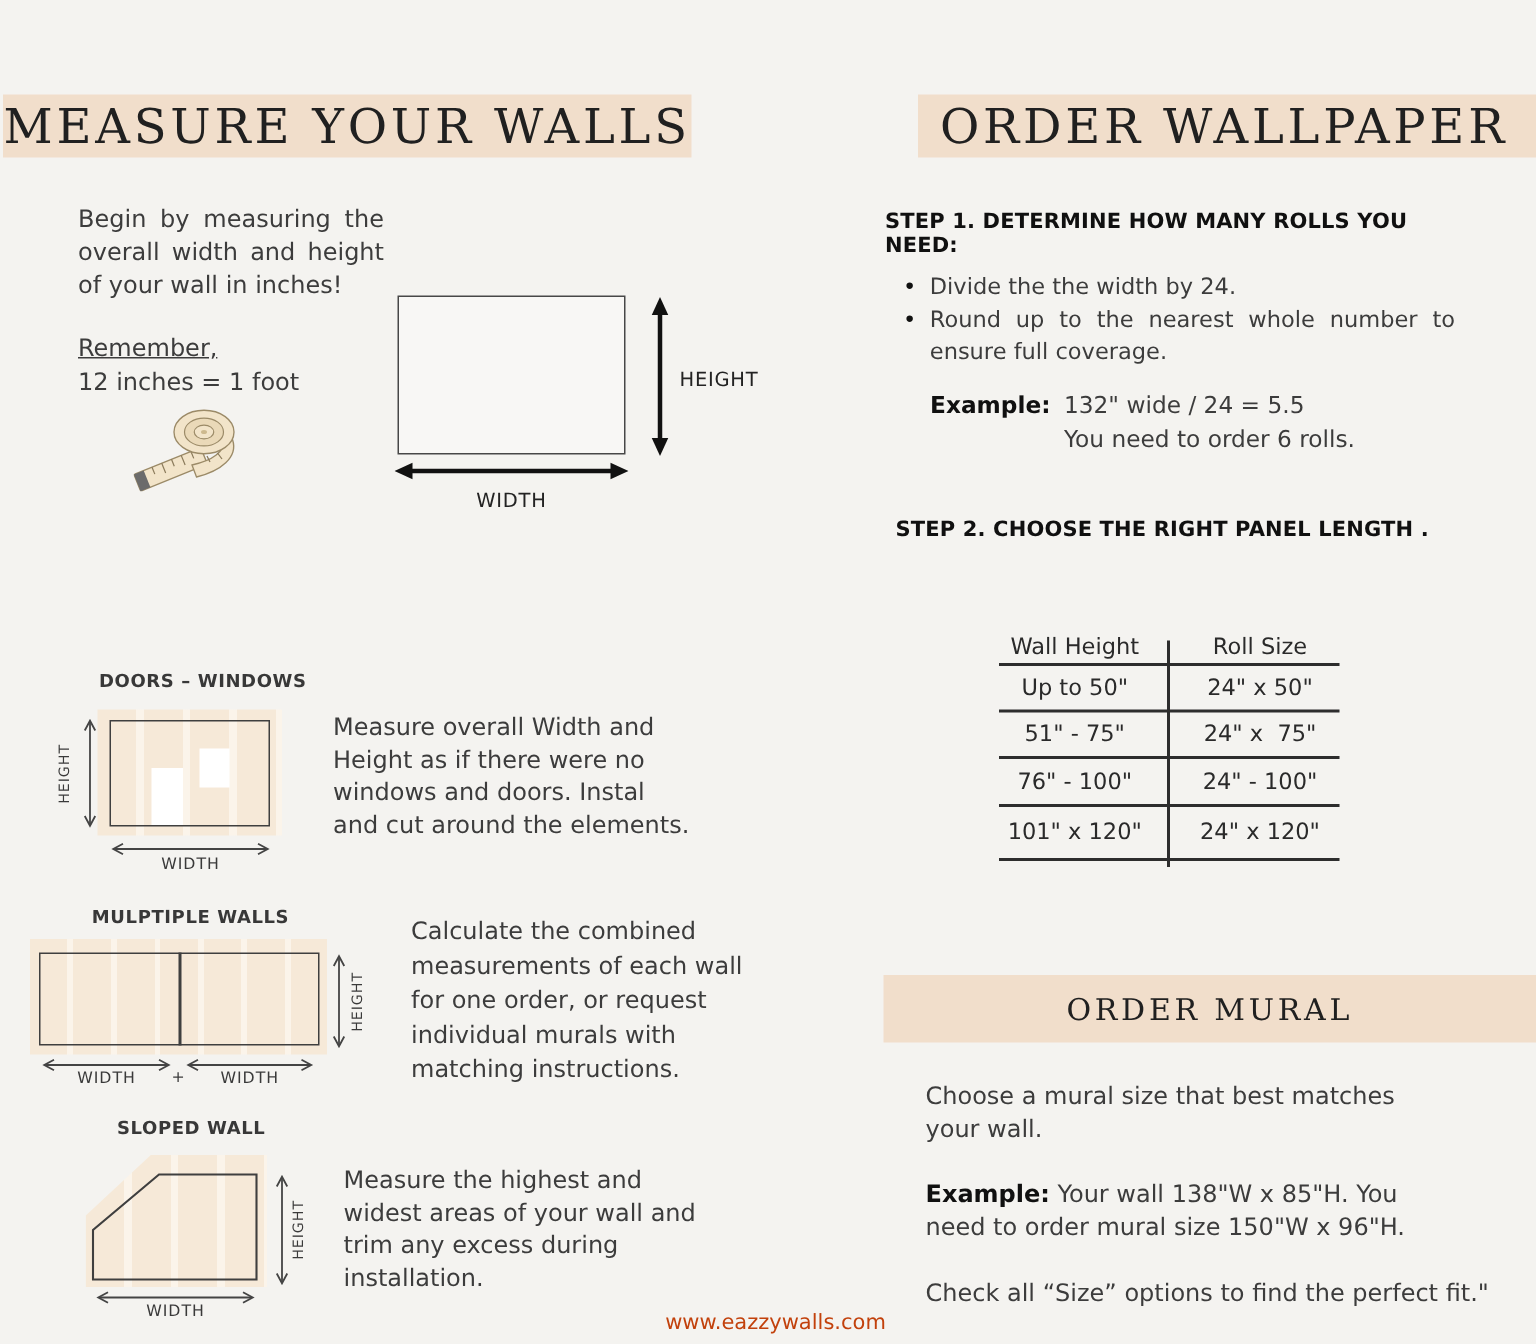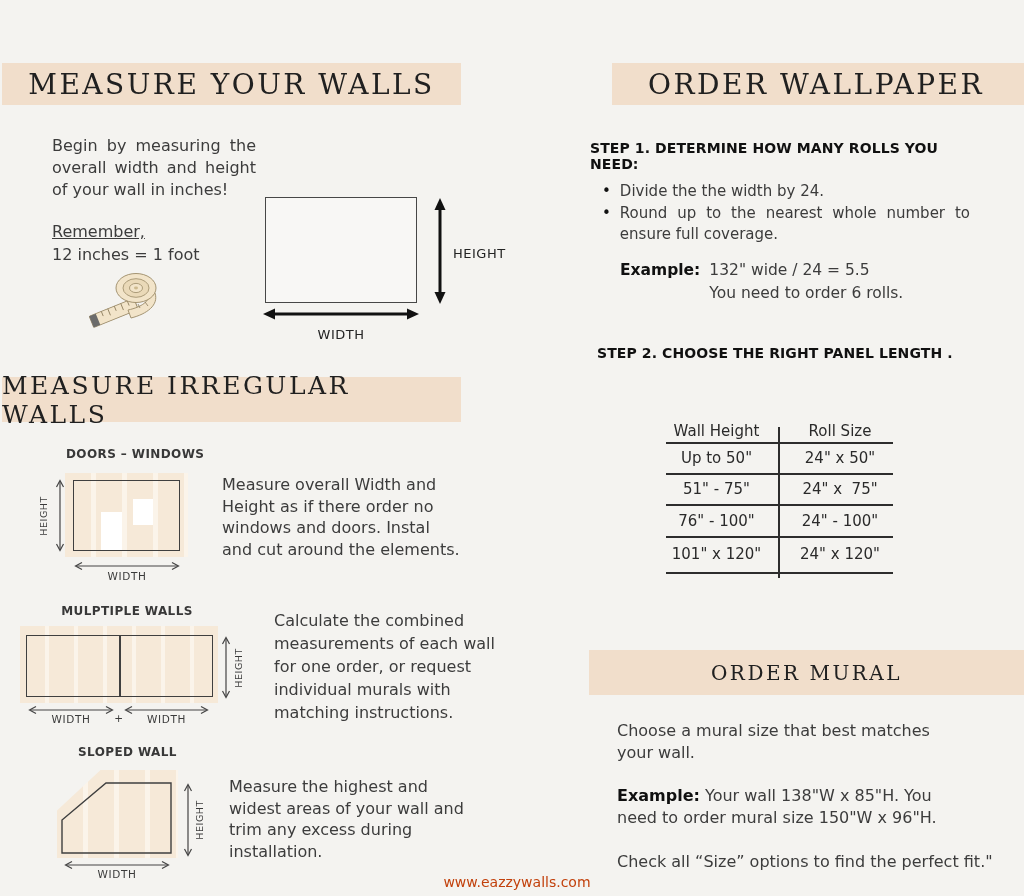--- a/index.html
+++ b/index.html
@@ -17,21 +17,21 @@
   #page{
     position:relative;width:1024px;height:896px;background:var(--bg);
     font-family:"DejaVu Sans","Liberation Sans",sans-serif;color:var(--body);
     overflow:hidden;margin:0 auto;
   }
   .abs{position:absolute;}
   .banner{
     position:absolute;background:var(--banner);
     display:flex;align-items:center;justify-content:center;
     font-family:"DejaVu Serif","Liberation Serif",serif;
-    font-size:28px;letter-spacing:2.5px;color:#202020;font-weight:500;
+    font-size:32px;letter-spacing:2.5px;color:#202020;font-weight:500;
   }
   .body-text{font-size:16px;line-height:22px;color:var(--body);}
   .just{text-align:justify;}
   .mini-label{font-size:12px;font-weight:bold;letter-spacing:0.4px;color:#383838;}
   .small-dim{font-size:10.5px;letter-spacing:0.6px;color:#3a3a3a;}
   .dim-label{font-size:13px;letter-spacing:0.5px;color:#232323;}
   .rot{
     writing-mode:vertical-rl;transform:rotate(180deg);
     font-size:9.5px;letter-spacing:0.6px;color:#3a3a3a;
   }
@@ -54,23 +54,20 @@
 </head>
 <body>
 
 <div id="page">
 
   <div class="banner" style="left:2px;top:63px;width:459px;height:42px;">
     <span>MEASURE YOUR WALLS</span>
   </div>
   <div class="banner" style="left:568px;top:63px;width:456px;height:42px;padding-right:48px;margin-left:44px;">
     <span>ORDER WALLPAPER</span>
-  </div>
-  <div class="banner" style="left:2px;top:377px;width:459px;height:45px;font-size:25px;">
-    <span>MEASURE IRREGULAR WALLS</span>
   </div>
   <div class="banner" style="left:589px;top:650px;width:435px;height:45px;font-size:20px;">
     <span>ORDER MURAL</span>
   </div>
 
   <div class="abs body-text just" style="left:52px;top:135px;width:204px;">Begin by measuring the overall width and height of your wall in inches!</div>
   <div class="abs body-text" style="left:52px;top:221px;text-decoration:underline;">Remember,</div>
   <div class="abs body-text" style="left:52px;top:244px;">12 inches = 1 foot</div>
 
   <div class="abs" style="left:86px;top:266px;">
@@ -129,21 +126,21 @@
     <span class="rot">HEIGHT</span>
   </div>
   <div class="abs" style="left:74px;top:561px;">
     <svg width="106" height="10" viewBox="0 0 106 10">
       <line x1="2" y1="5" x2="104" y2="5" stroke="#444" stroke-width="1.2"></line>
       <path d="M8,1.5 L1.5,5 L8,8.5" fill="none" stroke="#444" stroke-width="1.2"></path>
       <path d="M98,1.5 L104.5,5 L98,8.5" fill="none" stroke="#444" stroke-width="1.2"></path>
     </svg>
   </div>
   <div class="abs small-dim" style="left:74px;top:570px;width:106px;text-align:center;">WIDTH</div>
-  <div class="abs body-text" style="left:222px;top:474px;width:242px;line-height:21.5px;">Measure overall Width and Height as if there order no windows and doors. Instal and cut around the elements.</div>
+  <div class="abs body-text" style="left:222px;top:474px;width:242px;line-height:21.5px;">Measure overall Width and Height as if there were no windows and doors. Instal and cut around the elements.</div>
 
   <div class="abs mini-label" style="left:28px;top:604px;width:198px;text-align:center;">MULPTIPLE WALLS</div>
   <div class="abs stripes" style="left:20px;top:626px;width:198px;height:77px;background:repeating-linear-gradient(to right,var(--panel) 0 25px,var(--stripe) 25px 29px);">
     <div class="outline" style="left:6px;top:9px;width:187px;height:62px;"></div>
     <div class="abs" style="left:99px;top:9px;width:1.5px;height:62px;background:var(--line);"></div>
   </div>
   <div class="abs" style="left:221px;top:636px;">
     <svg width="10" height="63" viewBox="0 0 10 63">
       <line x1="5" y1="2" x2="5" y2="61" stroke="#444" stroke-width="1.2"></line>
       <path d="M1.5,8 L5,1.5 L8.5,8" fill="none" stroke="#444" stroke-width="1.2"></path>

